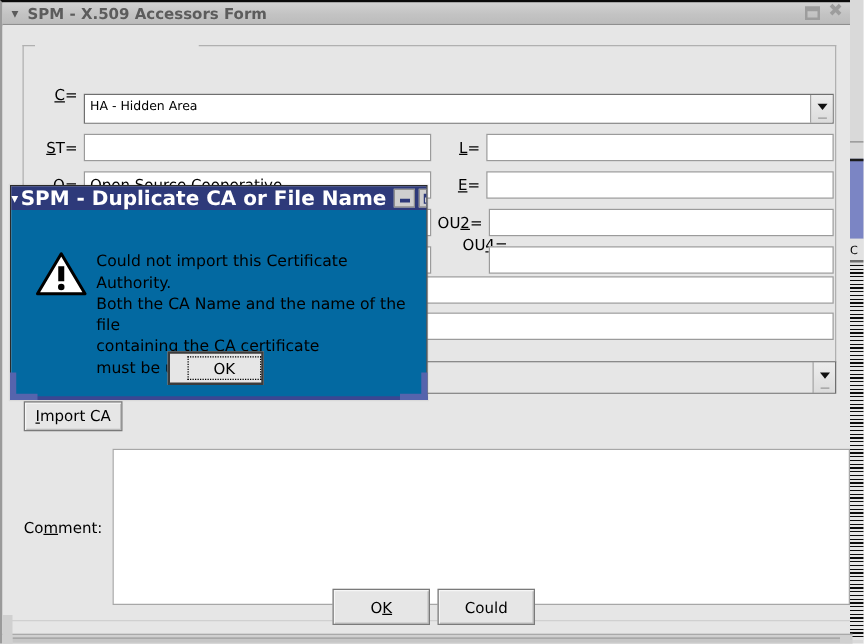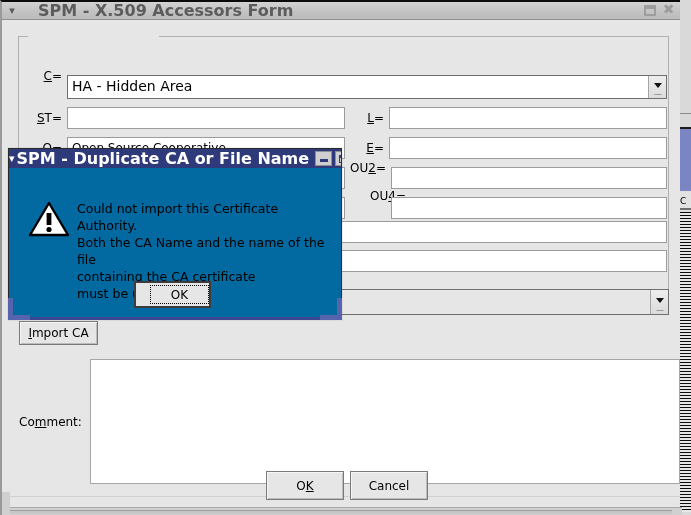--- a/index.html
+++ b/index.html
@@ -112,24 +112,24 @@
   }
   .tb-menu-glyph {
     width: 16px;
     text-align: center;
     color: #5b5b5b;
     font-size: 11px;
     line-height: 1;
     margin-left: 2px;
   }
   .main-title-text {
-    font-size: 16px;
+    font-size: 12px;
     font-weight: bold;
     color: #5c5c5c;
-    margin-left: 18px;
+    margin-left: 2px;
     letter-spacing: 0px;
   }
   .main-tb-buttons {
     margin-left: auto;
     display: flex;
     align-items: center;
     gap: 6px;
     padding-right: 5px;
   }
   .tb-btn {
@@ -228,21 +228,21 @@
   .combo {
     position: absolute;
     background: #ffffff;
     border: 1px solid #6f6f6f;
     box-sizing: border-box;
     display: flex;
     align-items: stretch;
   }
   .combo-text {
     flex: 1;
-    font-size: 14px;
+    font-size: 10px;
     color: #000;
     padding: 1px 4px;
     line-height: 18px;
     overflow: hidden;
     white-space: nowrap;
     background: #ffffff;
   }
   .combo-arrow {
     width: 17px;
     background: linear-gradient(180deg, #ededed 0%, #dcdcdc 100%);
@@ -539,21 +539,21 @@
       <div class="field-label" style="left:350px; top:90px; width:32px;"><u>L</u>=</div>
       <div class="txtfield" style="left:387px; top:86px; width:278px; height:22px;"></div>
 
       <div class="field-label" style="left:26px; top:120px; width:34px;"><u>O</u>=</div>
       <div class="txtfield" style="left:65px; top:116px; width:278px; height:22px;">Open Source Cooperative</div>
       <div class="field-label" style="left:350px; top:120px; width:32px;"><u>E</u>=</div>
       <div class="txtfield" style="left:387px; top:116px; width:278px; height:22px;"></div>
 
       <div class="field-label" style="left:18px; top:150px; width:42px;">OU<u>1</u>=</div>
       <div class="txtfield" style="left:65px; top:146px; width:278px; height:22px;"></div>
-      <div class="field-label" style="left:342px; top:140px; width:42px;">OU<u>2</u>=</div>
+      <div class="field-label" style="left:342px; top:150px; width:42px;">OU<u>2</u>=</div>
       <div class="txtfield" style="left:389px; top:146px; width:276px; height:22px;"></div>
 
       <div class="field-label" style="left:18px; top:180px; width:42px;">OU<u>3</u>=</div>
       <div class="txtfield" style="left:65px; top:176px; width:278px; height:22px;"></div>
       <div class="field-label" style="left:342px; top:168px; width:42px;padding-left:20px;">OU<u>4</u>=</div>
       <div class="txtfield" style="left:389px; top:176px; width:276px; height:22px;"></div>
 
       <div class="txtfield" style="left:65px; top:200px; width:600px; height:22px;"></div>
       <div class="txtfield" style="left:65px; top:229px; width:600px; height:22px;"></div>
 
@@ -565,21 +565,21 @@
         </div>
       </div>
 
       <div class="plain-btn" style="left:17px; top:300px; width:79px; height:24px;"><u>I</u>mport CA</div>
 
       <div class="comment-label">Co<u>m</u>ment:</div>
       <div class="comment-box"></div>
 
       <div class="bottom-sep"></div>
       <div class="plain-btn" style="left:264px; top:450px; width:78px; height:29px;">O<u>K</u></div>
-      <div class="plain-btn" style="left:348px; top:450px; width:78px; height:29px;">Cancel</div>
+      <div class="plain-btn" style="left:348px; top:450px; width:78px; height:29px;">Could</div>
 
     </div>
 
     <div class="frame-bottom"></div>
     <div class="frame-bottom-line"></div>
     <div class="frame-left-grip"></div>
   </div>
 
   <div class="dialog">
 

